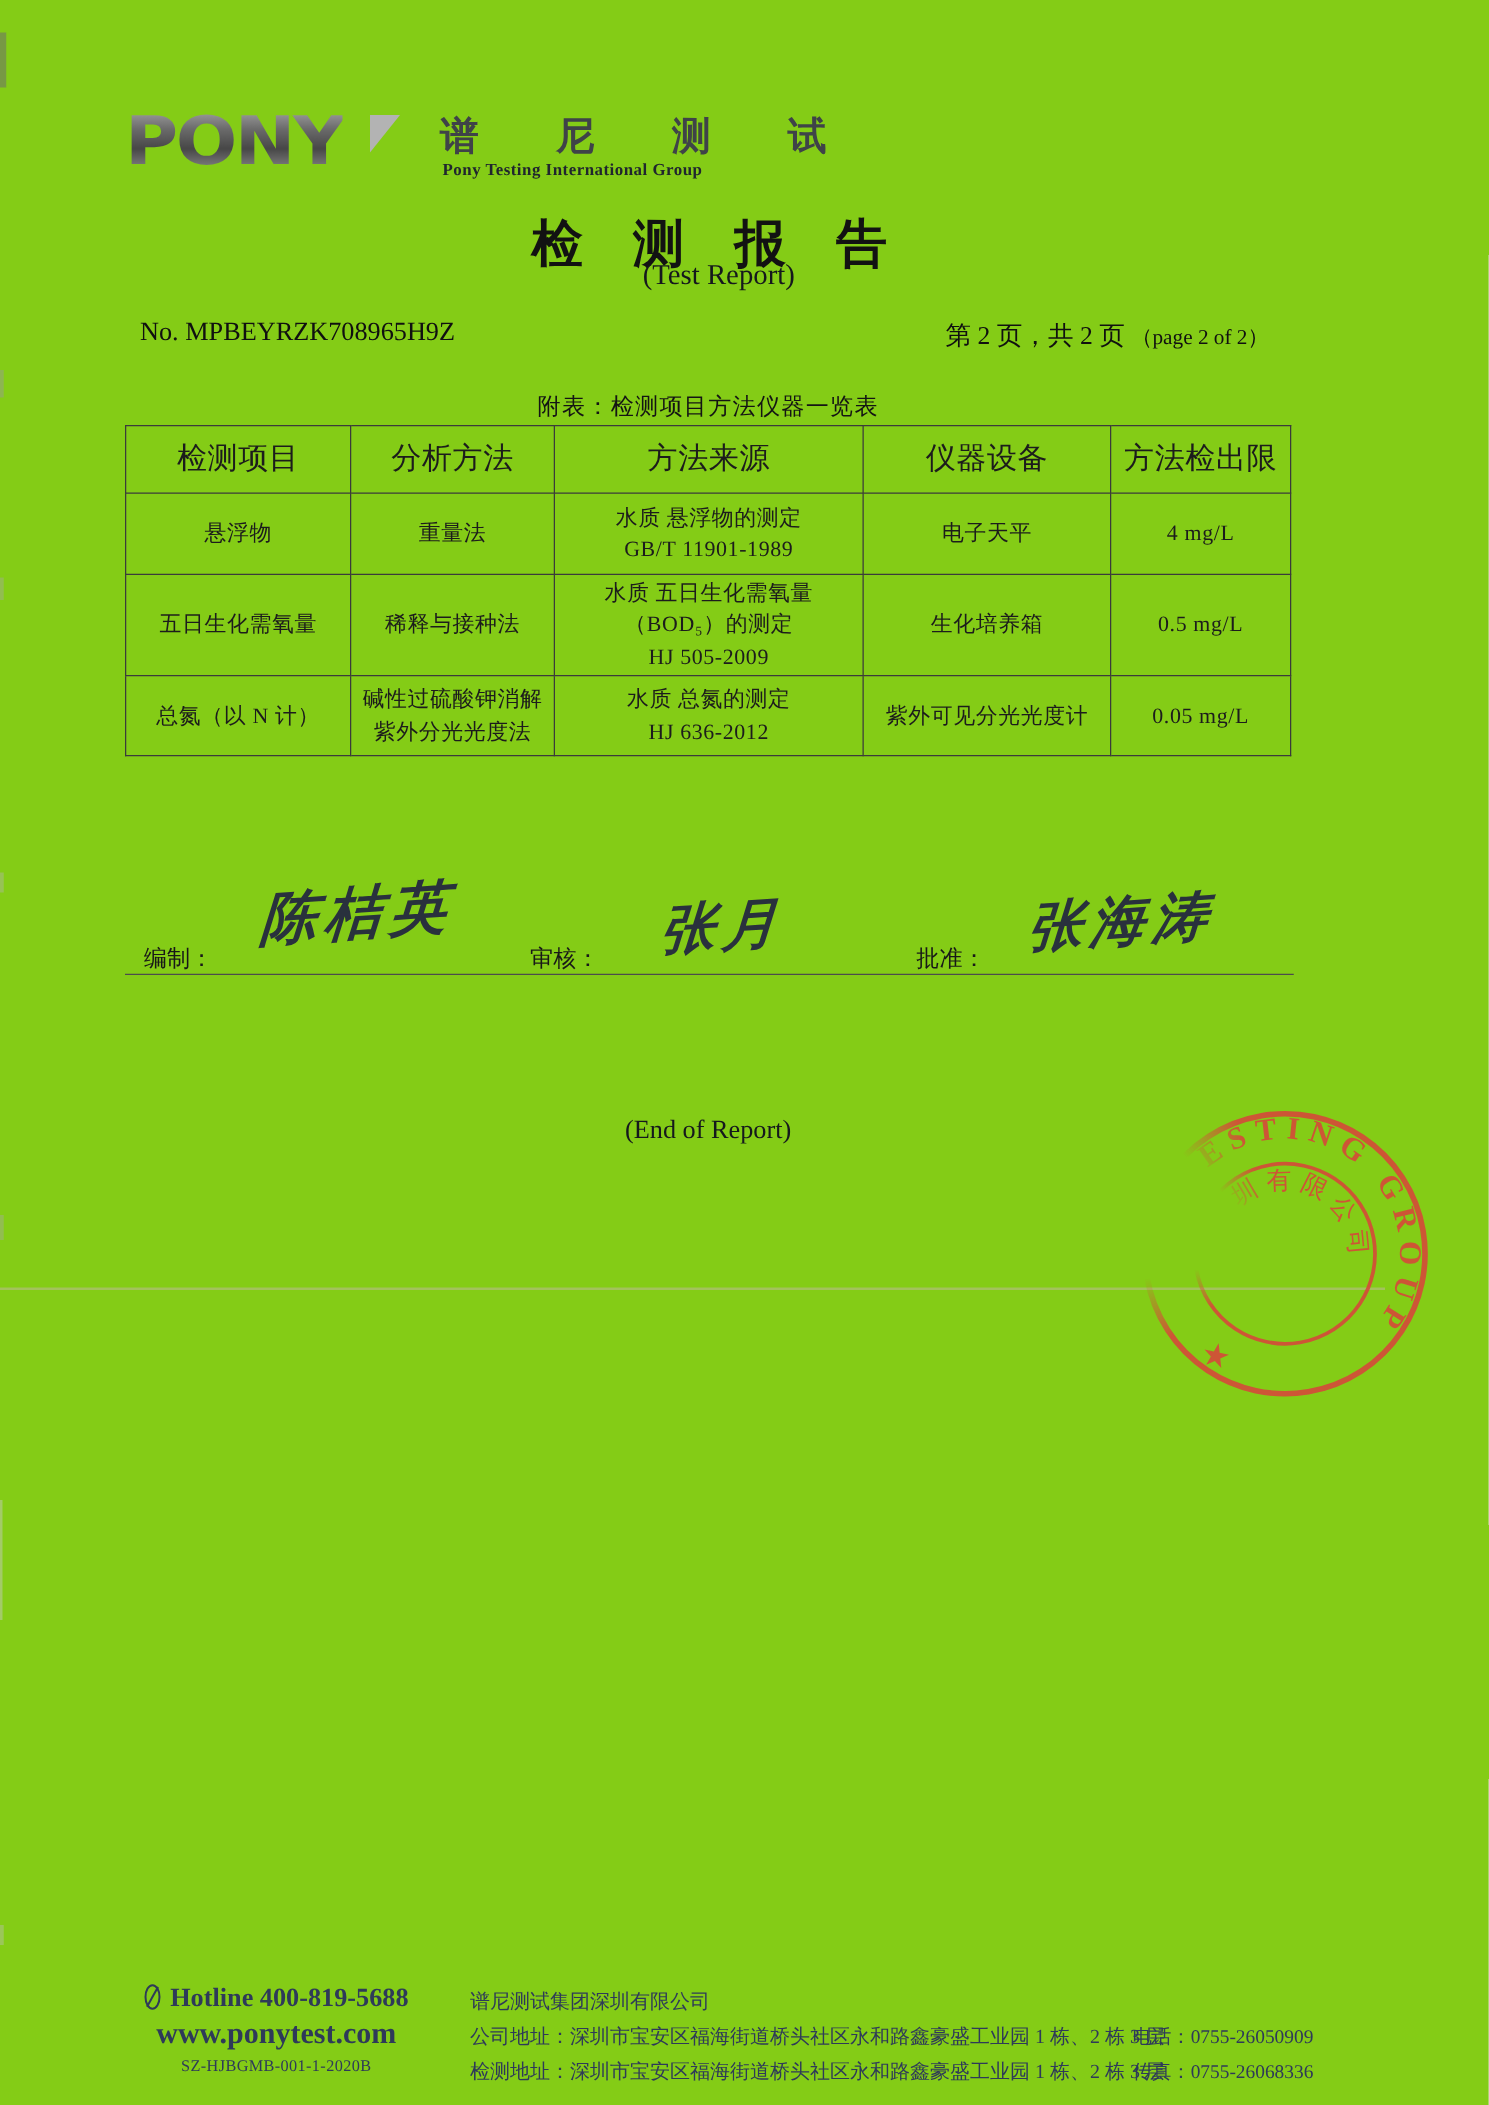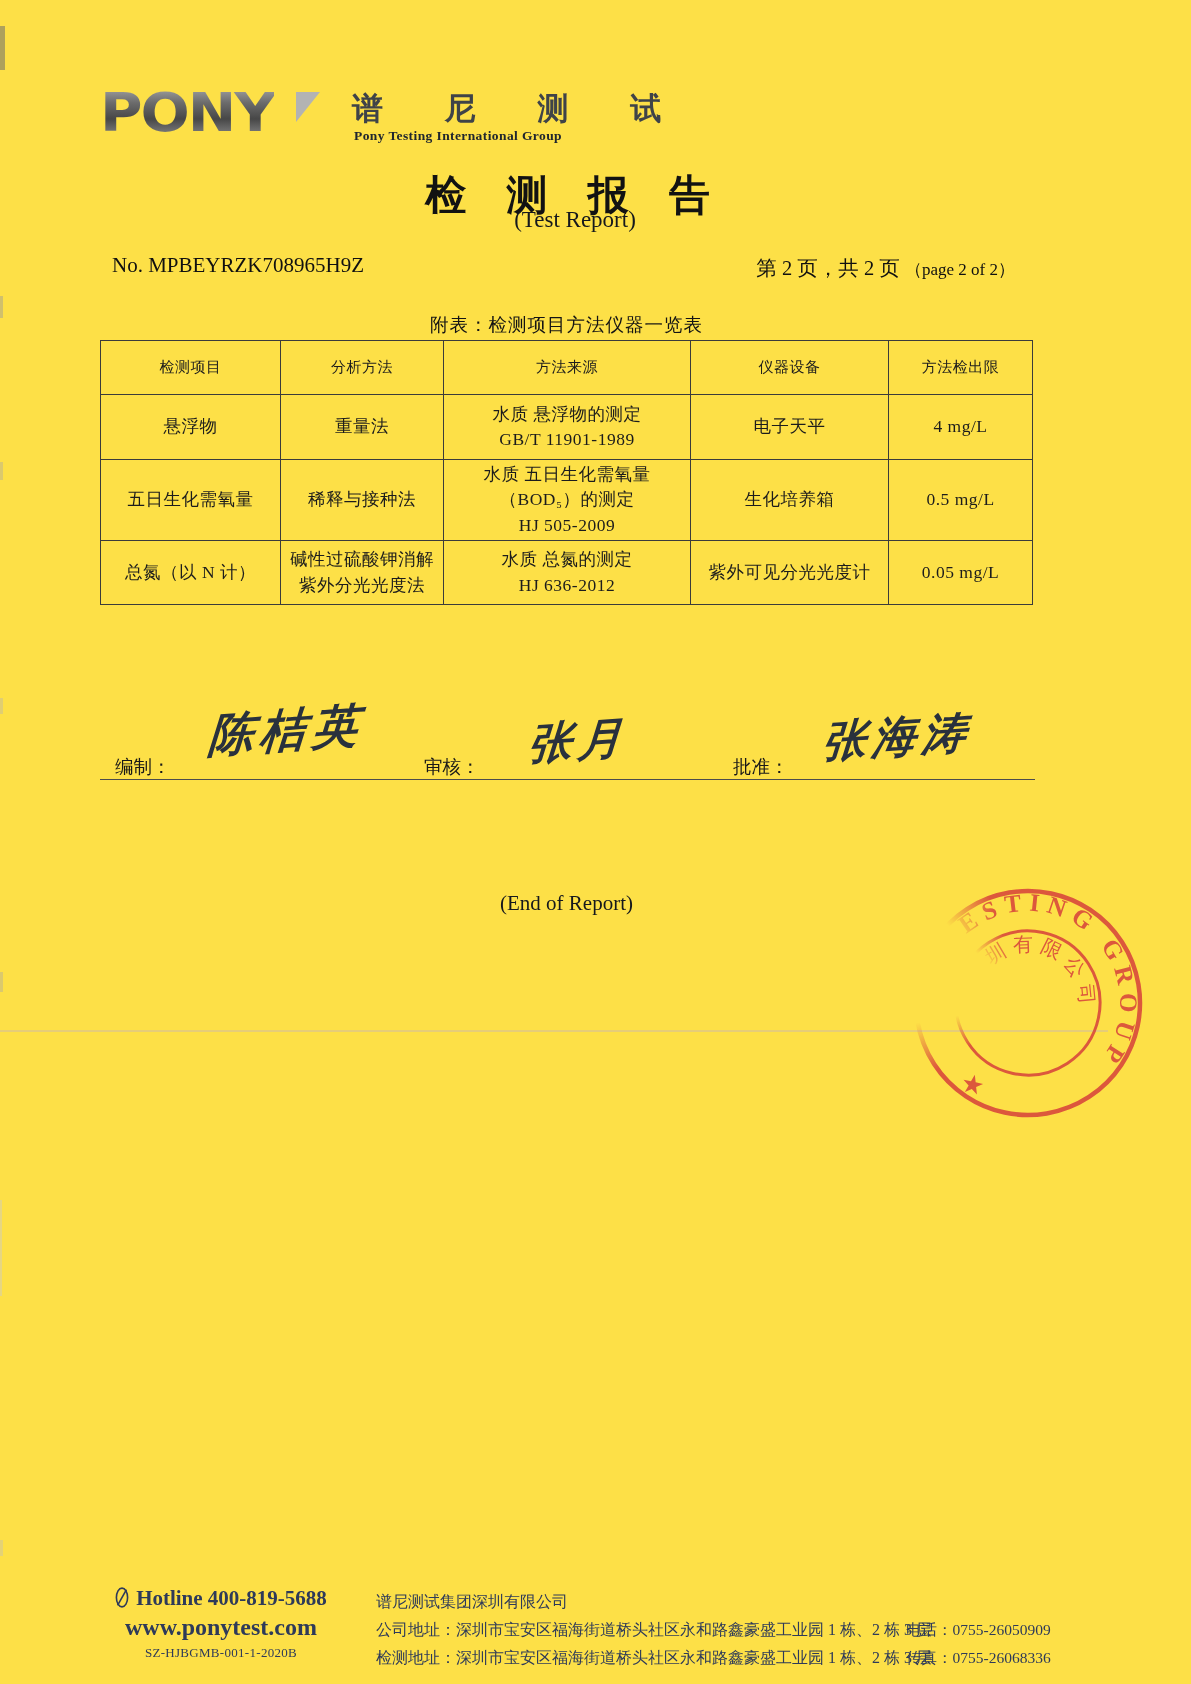--- a/index.html
+++ b/index.html
@@ -1,18 +1,18 @@
 <!DOCTYPE html>
 <html><head>
 <meta charset="utf-8">
 <style>
   html,body { margin:0; padding:0; background:#e8e8e8; }
   .page {
     position:relative; width:1191px; height:1684px; margin:0 auto;
-    background:#fde047; overflow:hidden;
+    background:#84cc16; overflow:hidden;
     font-family:"Liberation Serif","DejaVu Serif",serif; color:#1f1f1f;
   }
   
   .logo { position:absolute; left:100px; top:86px; }
   .brand {
     font-family:"DejaVu Sans","Liberation Sans",sans-serif;
     font-weight:900; font-size:58px; line-height:54px; letter-spacing:-2px;
     background:linear-gradient(180deg,#9f9f9f 0%,#6b6b6b 30%,#474747 62%,#8a8a8a 100%);
     -webkit-background-clip:text; background-clip:text; color:transparent;
     transform:scaleY(.92); display:inline-block;
@@ -49,21 +49,21 @@
   }
   table.methods {
     position:absolute; left:100px; top:340px; border-collapse:collapse;
     table-layout:fixed; width:932px;
   }
   table.methods th, table.methods td {
     border:1.6px solid #3b3b3b; text-align:center; vertical-align:middle;
     font-size:17.5px; color:#1c1c1c; padding:2px 4px; font-weight:normal;
     line-height:1.45; letter-spacing:.5px;
   }
-  table.methods th { font-size:15px;margin-left:48px; }
+  table.methods th { font-size:24px;margin-left:48px; }
   
   .sig-line { position:absolute; left:100px; top:779px; width:935px; border-top:1.6px solid #4c4c4c; }
   .sig-label { position:absolute; top:754px; font-size:18.5px; color:#181818; }
   .sig-name {
     position:absolute; font-style:italic; font-weight:700; color:#29313d;
     transform:rotate(-4deg) skewX(-8deg); letter-spacing:6px; white-space:nowrap;
   }
   
   .eor { position:absolute; left:0; top:864px; width:1133px; display:flex; justify-content:center; align-items:center; }
   .eor .dash { width:92px; border-top:1.6px solid #2e2e2e; }

